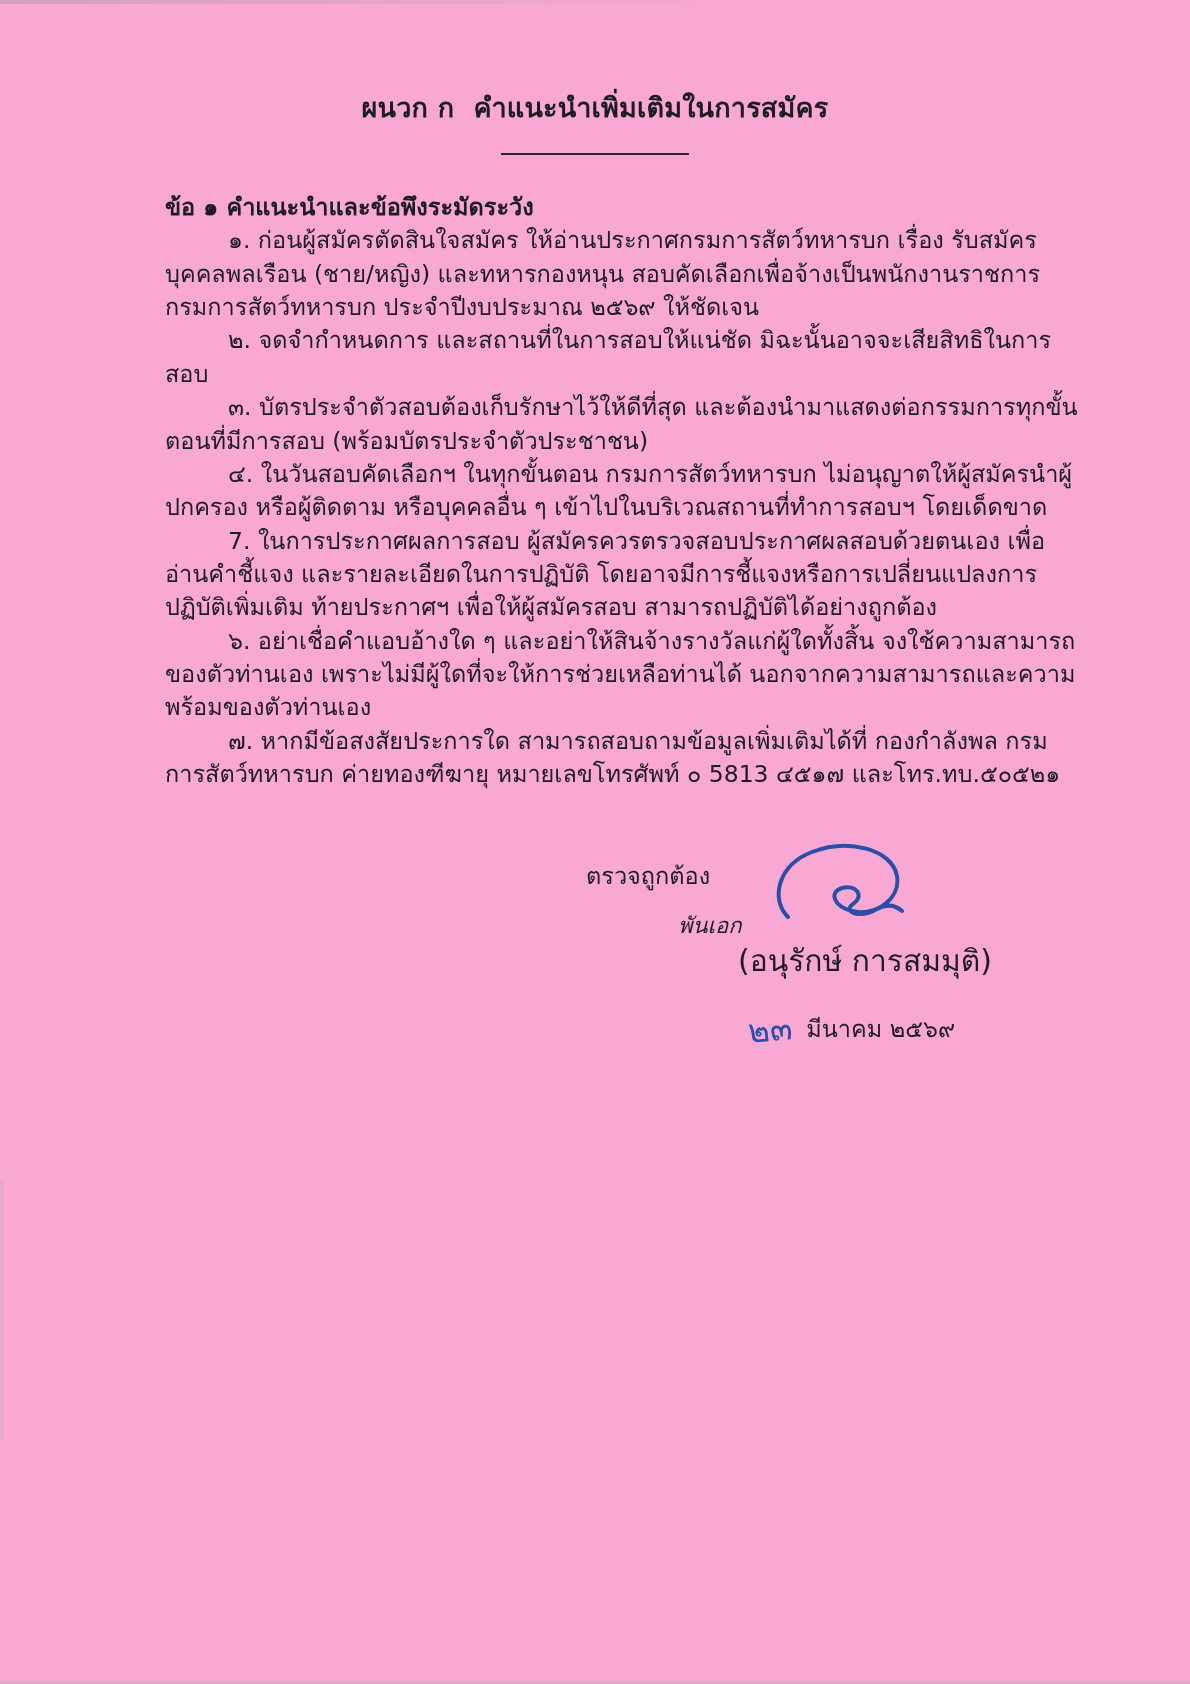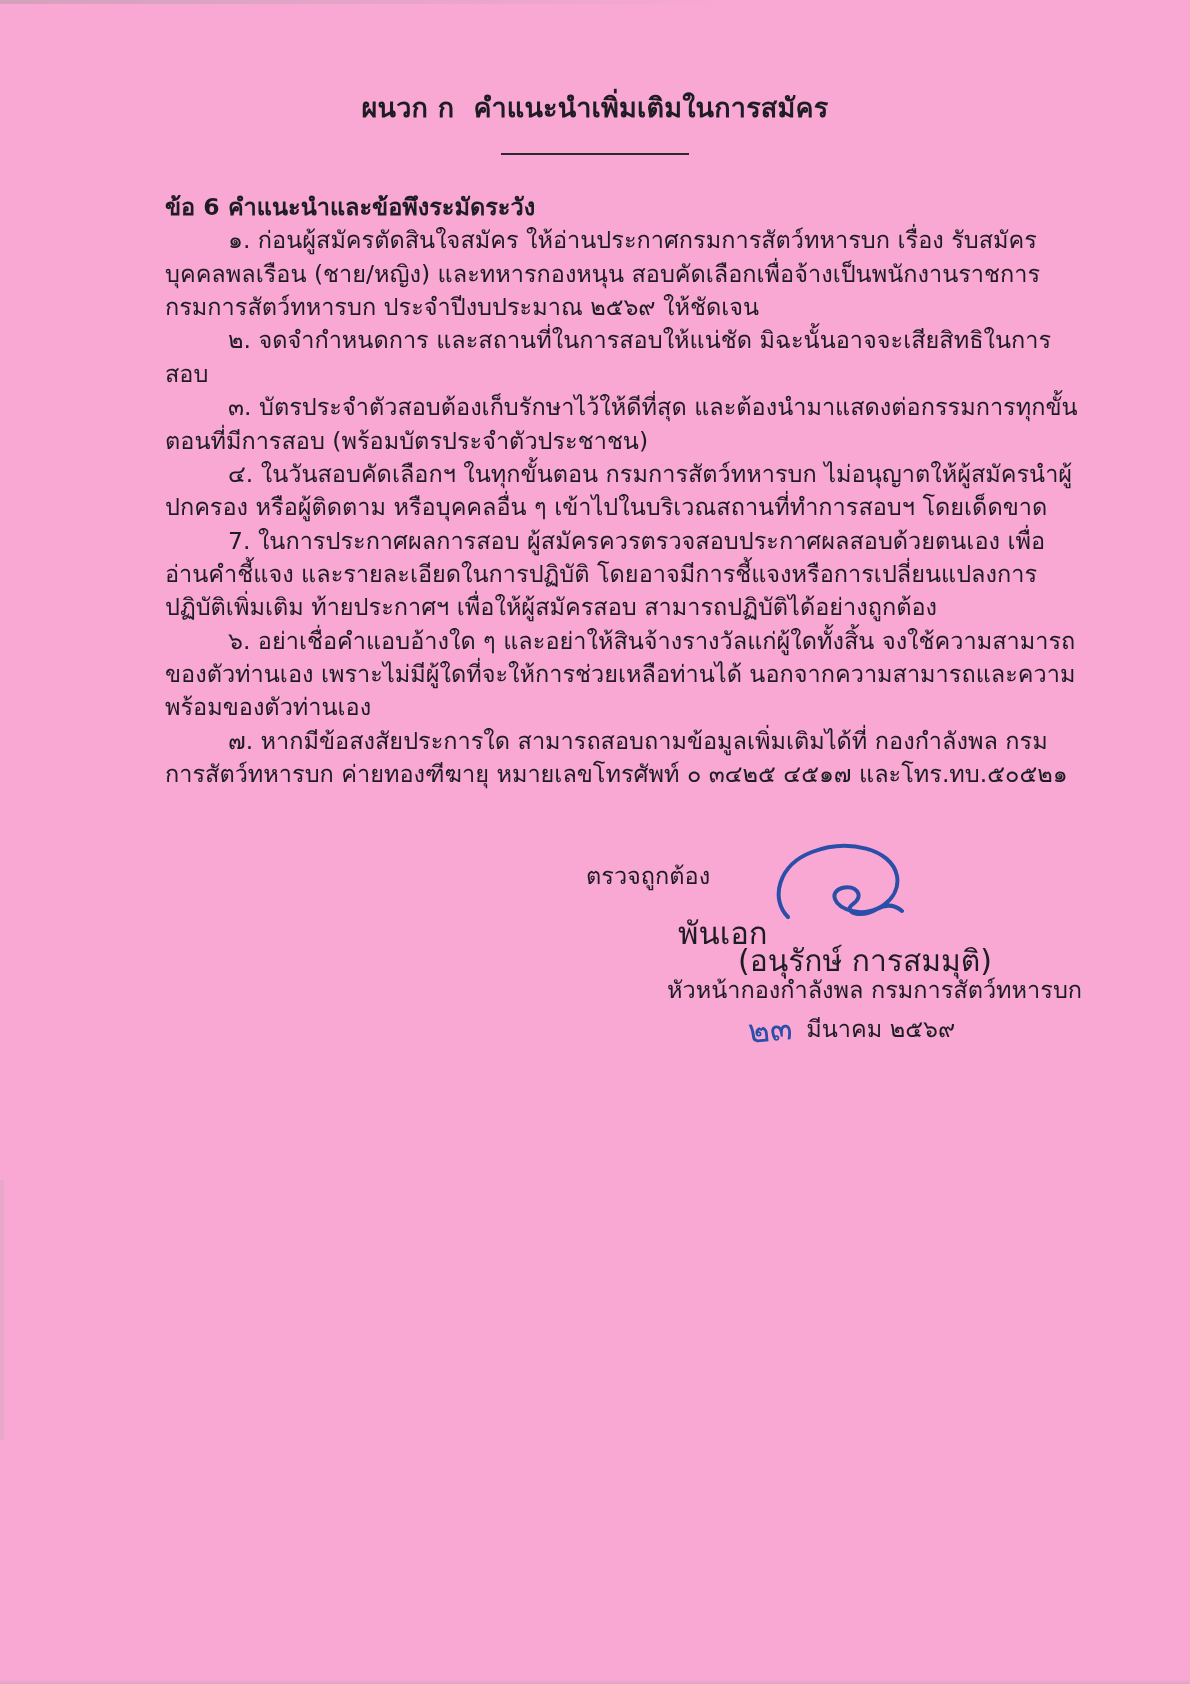--- a/index.html
+++ b/index.html
@@ -62,21 +62,21 @@
     font-size: 23.5px;
     font-weight: bold;
   }
   .item {
     margin: 0;
     text-indent: 63px;
   }
 
   .signature-block { position: absolute; top: 15px; left: 0; width: 100%; height: 100%; pointer-events: none; }
   .sig-verified  { position: absolute; left: 586px; top: 842px;  font-size: 23.5px; }
-  .sig-rank      { position: absolute; left: 678px; top: 893px;  font-size: 31px; }
+  .sig-rank      { position: absolute; left: 678px; top: 893px;  font-size: 22px; font-style: italic; }
   .sig-ink       { position: absolute; left: 768px; top: 826px; }
   .sig-name      { position: absolute; left: 738px; top: 922px;  font-size: 30px; }
   .sig-pos       { position: absolute; left: 667px; top: 956px;  font-size: 23.5px; }
   .sig-date      { position: absolute; left: 748px; top: 988px;  font-size: 23.5px; }
   .sig-date .day {
     display: inline-block;
     color: #2b4fa8;
     font-size: 33px;
     transform: rotate(-5deg);
     margin-right: 14px;
@@ -91,39 +91,38 @@
   <div class="scan-edge-top"></div>
   <div class="scan-edge-left"></div>
   <div class="scan-edge-bottom"></div>
 
   <header class="doc-header">
     <h1 class="doc-title">ผนวก ก  คำแนะนำเพิ่มเติมในการสมัคร</h1>
     <div class="title-divider"></div>
   </header>
 
   <main class="doc-body">
-    <h2 class="section-heading">ข้อ 6 คำแนะนำและข้อพึงระมัดระวัง</h2>
+    <h2 class="section-heading">ข้อ ๑ คำแนะนำและข้อพึงระมัดระวัง</h2>
     <p class="item">๑. ก่อนผู้สมัครตัดสินใจสมัคร ให้อ่านประกาศกรมการสัตว์ทหารบก เรื่อง รับสมัครบุคคลพลเรือน (ชาย/หญิง) และทหารกองหนุน สอบคัดเลือกเพื่อจ้างเป็นพนักงานราชการ กรมการสัตว์ทหารบก ประจำปีงบประมาณ ๒๕๖๙ ให้ชัดเจน</p>
     <p class="item">๒. จดจำกำหนดการ และสถานที่ในการสอบให้แน่ชัด มิฉะนั้นอาจจะเสียสิทธิในการสอบ</p>
     <p class="item">๓. บัตรประจำตัวสอบต้องเก็บรักษาไว้ให้ดีที่สุด และต้องนำมาแสดงต่อกรรมการทุกขั้นตอนที่มีการสอบ (พร้อมบัตรประจำตัวประชาชน)</p>
     <p class="item">๔. ในวันสอบคัดเลือกฯ ในทุกขั้นตอน กรมการสัตว์ทหารบก ไม่อนุญาตให้ผู้สมัครนำผู้ปกครอง หรือผู้ติดตาม หรือบุคคลอื่น ๆ เข้าไปในบริเวณสถานที่ทำการสอบฯ โดยเด็ดขาด</p>
     <p class="item">7. ในการประกาศผลการสอบ ผู้สมัครควรตรวจสอบประกาศผลสอบด้วยตนเอง เพื่ออ่านคำชี้แจง และรายละเอียดในการปฏิบัติ โดยอาจมีการชี้แจงหรือการเปลี่ยนแปลงการปฏิบัติเพิ่มเติม ท้ายประกาศฯ เพื่อให้ผู้สมัครสอบ สามารถปฏิบัติได้อย่างถูกต้อง</p>
     <p class="item">๖. อย่าเชื่อคำแอบอ้างใด ๆ และอย่าให้สินจ้างรางวัลแก่ผู้ใดทั้งสิ้น จงใช้ความสามารถของตัวท่านเอง เพราะไม่มีผู้ใดที่จะให้การช่วยเหลือท่านได้ นอกจากความสามารถและความพร้อมของตัวท่านเอง</p>
-    <p class="item">๗. หากมีข้อสงสัยประการใด สามารถสอบถามข้อมูลเพิ่มเติมได้ที่ กองกำลังพล กรมการสัตว์ทหารบก ค่ายทองฑีฆายุ หมายเลขโทรศัพท์ ๐ ๓๔๒๕ ๔๕๑๗ และโทร.ทบ.๕๐๕๒๑</p>
+    <p class="item">๗. หากมีข้อสงสัยประการใด สามารถสอบถามข้อมูลเพิ่มเติมได้ที่ กองกำลังพล กรมการสัตว์ทหารบก ค่ายทองฑีฆายุ หมายเลขโทรศัพท์ ๐ 5813 ๔๕๑๗ และโทร.ทบ.๕๐๕๒๑</p>
   </main>
 
   <section class="signature-block">
     <div class="sig-verified">ตรวจถูกต้อง</div>
 
     <svg class="sig-ink" width="150" height="100" viewBox="0 0 150 100" aria-hidden="true">
       <path d="M 20 76 C 2 58 10 24 44 11 C 80 -3 124 8 129 35 C 133 58 107 76 84 70 C 65 65 61 51 74 47 C 88 43 97 55 85 63 C 74 71 92 78 109 68 C 118 63 127 64 134 70" fill="none" stroke="#2b4fa8" stroke-width="4" stroke-linecap="round" stroke-linejoin="round"></path>
     </svg>
 
     <div class="sig-rank">พันเอก</div>
     <div class="sig-name">(อนุรักษ์  การสมมุติ)</div>
-    <div class="sig-pos">หัวหน้ากองกำลังพล กรมการสัตว์ทหารบก</div>
 
     <div class="sig-date">
       <span class="day">๒๓</span><span class="rest">มีนาคม ๒๕๖๙</span>
     </div>
   </section>
 
 </div>
 
 </body></html>

